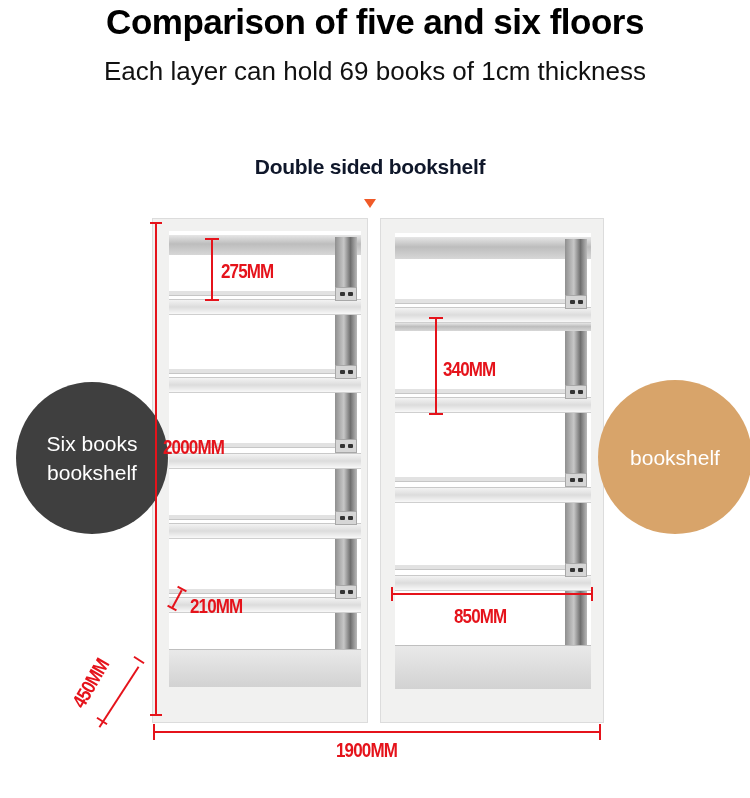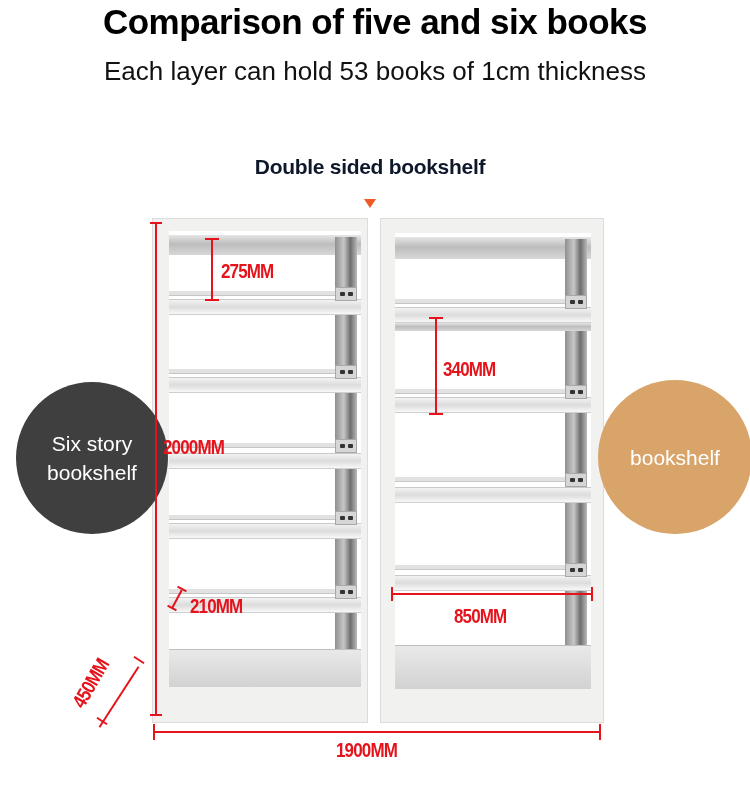--- a/index.html
+++ b/index.html
@@ -27,22 +27,22 @@
   .bracket::before { left:4px; } .bracket::after { left:12px; }
   .base { position:absolute; left:0; right:0; background:linear-gradient(#e9e9e9,#d2d2d2); border-top:1px solid #bfbfbf; }
 
   
   .dim-line { position:absolute; background:#e5131b; }
   .dim-text { position:absolute; color:#e5131b; font-weight:bold; font-size:20px; letter-spacing:-1px; transform:scaleX(0.85); transform-origin:left center; white-space:nowrap; }
 </style>
 </head>
 <body>
 
-<div class="abs title">Comparison of five and six books</div>
-<div class="abs subtitle">Each layer can hold 53 books of 1cm thickness</div>
+<div class="abs title">Comparison of five and six floors</div>
+<div class="abs subtitle">Each layer can hold 69 books of 1cm thickness</div>
 <div class="abs caption">Double sided bookshelf</div>
 <div class="abs arrow"></div>
 
 <div class="abs unit" style="left:152px; top:218px; width:216px; height:505px;">
   <div class="unit-inner" style="left:16px; top:12px; width:192px; height:455px;">
     <div class="rail" style="top:4px; height:20px;"></div>
     <div class="side-post" style="right:4px; top:6px; height:445px;"></div>
 
     <div class="shelf-lip" style="top:60px;"></div>
     <div class="shelf" style="top:68px;"></div>
@@ -79,21 +79,21 @@
     <div class="bracket" style="right:4px; top:240px;"></div>
     <div class="shelf-lip" style="top:332px;"></div>
     <div class="shelf" style="top:342px;"></div>
     <div class="bracket" style="right:4px; top:330px;"></div>
     <div class="base" style="top:412px; height:43px;"></div>
   </div>
 </div>
 
 <div class="abs circle circle-six" style="background:#3f3f3f;">
   <div>
-    <div>Six story</div>
+    <div>Six books</div>
     <div>bookshelf</div>
   </div>
 </div>
 <div class="abs circle circle-five" style="background:#d8a46a;">
   <div>
     <div>bookshelf</div>
   </div>
 </div>
 
 <div class="dim-line" style="left:155px; top:223px; width:2px; height:493px;"></div>

